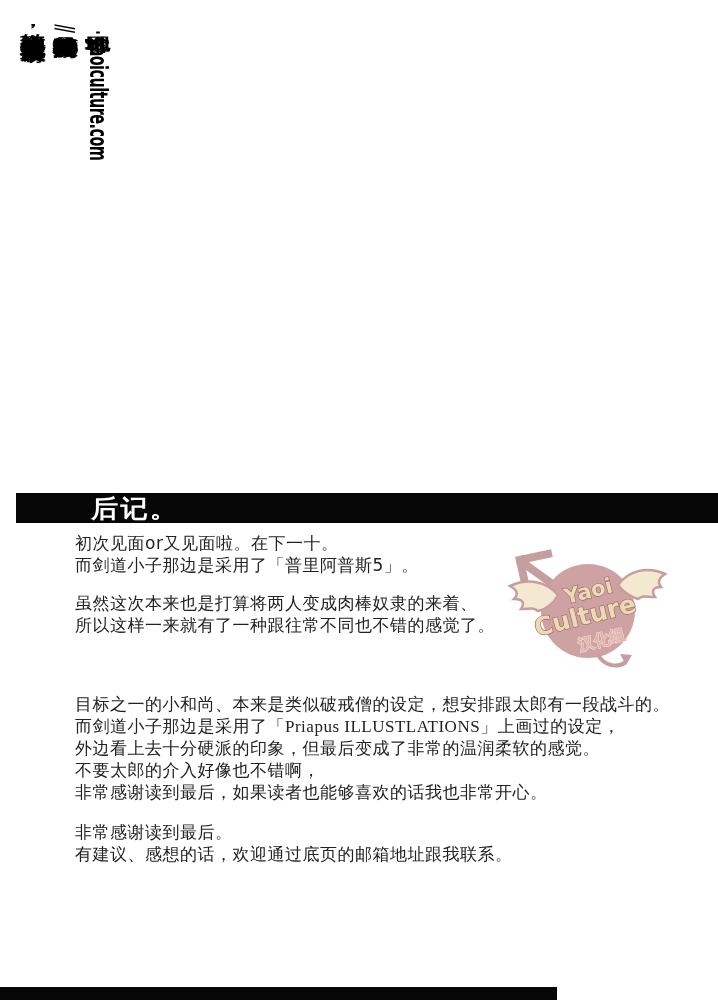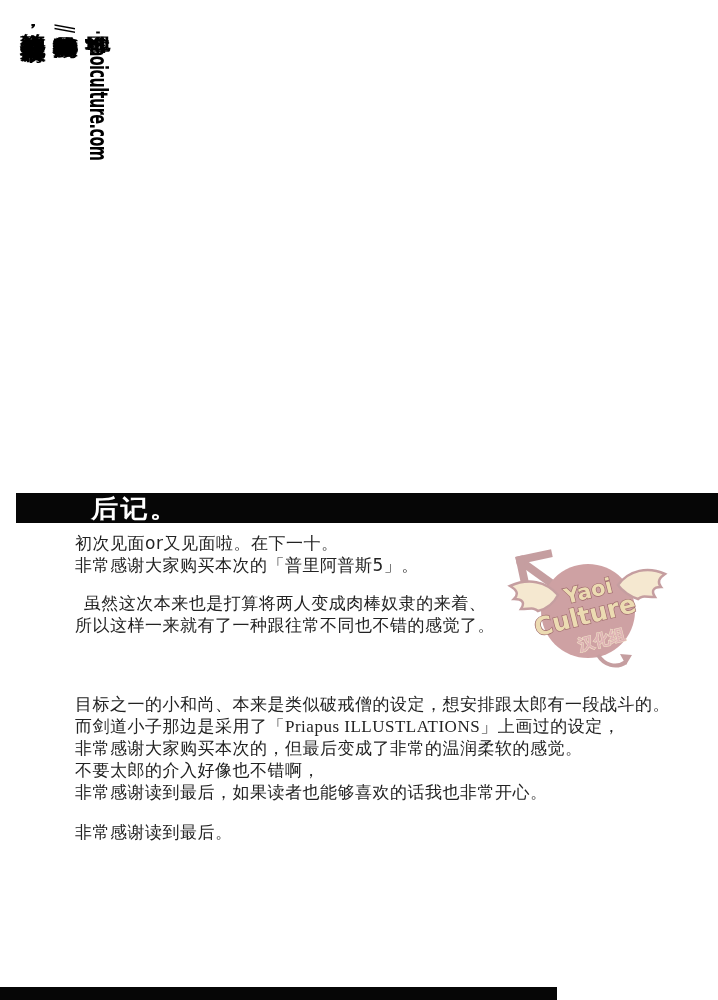--- a/index.html
+++ b/index.html
@@ -52,21 +52,21 @@
   .para{
     position:absolute;
     left:75px;
     color:#222222;
     font-size:17px;
     line-height:22px;
     letter-spacing:0.5px;
     white-space:nowrap;
   }
   .p1{top:532px;}
-  .p2{top:592px;text-align:center;}
+  .p2{top:592px;}
   .p3{top:694px;font-family:Liberation Serif, serif;}
   .p4{top:821px;}
 
   
   .watermark{
     position:absolute;
     left:500px;top:545px;
     width:175px;height:130px;
     opacity:0.82;
   }
@@ -95,38 +95,39 @@
     <div>除官博/官网/筋肉控论坛发布的本汉化组作品</div>
     <div>外其他均为盗转，请联系官博并自觉地址</div>
   </div>
 
   <div class="header-bar">
     <span class="header-title">后记。</span>
   </div>
 
   <div class="para p1">
     <div>初次见面or又见面啦。在下一十。</div>
-    <div>非常感谢大家购买本次的「普里阿普斯5」。</div>
+    <div>而剑道小子那边是采用了「普里阿普斯5」。</div>
   </div>
 
   <div class="para p2">
     <div>虽然这次本来也是打算将两人变成肉棒奴隶的来着、</div>
     <div>所以这样一来就有了一种跟往常不同也不错的感觉了。</div>
   </div>
 
   <div class="para p3">
     <div>目标之一的小和尚、本来是类似破戒僧的设定，想安排跟太郎有一段战斗的。</div>
     <div>而剑道小子那边是采用了「Priapus ILLUSTLATIONS」上画过的设定，</div>
-    <div>非常感谢大家购买本次的，但最后变成了非常的温润柔软的感觉。</div>
+    <div>外边看上去十分硬派的印象，但最后变成了非常的温润柔软的感觉。</div>
     <div>不要太郎的介入好像也不错啊，</div>
     <div>非常感谢读到最后，如果读者也能够喜欢的话我也非常开心。</div>
   </div>
 
   <div class="para p4">
     <div>非常感谢读到最后。</div>
+    <div>有建议、感想的话，欢迎通过底页的邮箱地址跟我联系。</div>
   </div>
 
   <svg class="watermark" viewBox="0 0 175 130">
     <g stroke="#b9898c" stroke-width="8" stroke-linecap="square" fill="none">
       <line x1="62" y1="46" x2="22" y2="17"></line>
       <line x1="20" y1="15" x2="48" y2="9"></line>
       <line x1="20" y1="15" x2="26" y2="43"></line>
     </g>
 
     <circle cx="88" cy="66" r="47" fill="#c48d8f"></circle>

